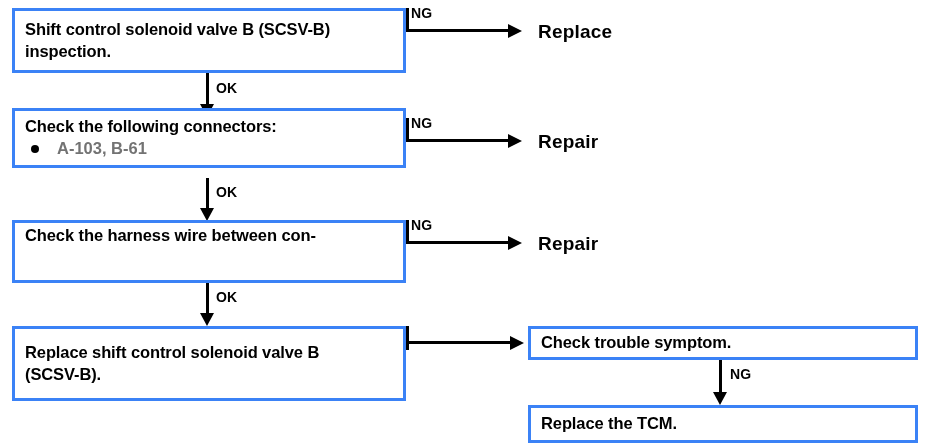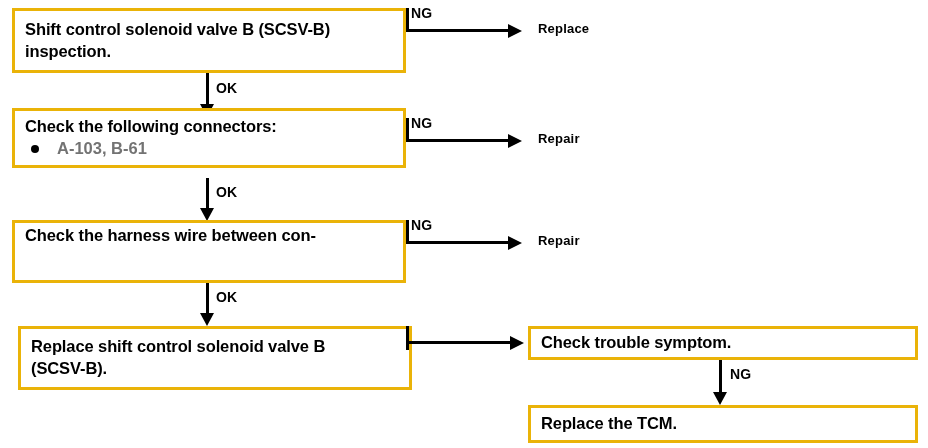--- a/index.html
+++ b/index.html
@@ -13,21 +13,21 @@
     width: 928px;
     height: 448px;
     background: #ffffff;
     font-family: "Liberation Sans", "DejaVu Sans", sans-serif;
     overflow: hidden;
   }
 
   
   .box {
     position: absolute;
-    border: 3px solid #eab308;
+    border: 3px solid #3b82f6;
     background: #ffffff;
     display: flex;
     flex-direction: column;
     justify-content: center;
     padding: 2px 9px 2px 10px;
   }
   .box .line {
     font-size: 16.5px;
     font-weight: bold;
     color: #000000;
@@ -51,21 +51,21 @@
     border-radius: 50%;
     background: #000000;
     margin-left: 6px;
     margin-right: 18px;
     flex: 0 0 auto;
   }
 
   
   .result-label {
     position: absolute;
-    font-size: 13px;
+    font-size: 19px;
     font-weight: bold;
     color: #000000;
     white-space: pre;
     letter-spacing: 0.2px;
   }
 
   
   .edge-label {
     position: absolute;
     font-size: 14px;
@@ -148,21 +148,21 @@
   <div class="v-line" style="left:406px; top:220px; height:24px;"></div>
   <div class="h-line" style="left:406px; top:241px; width:106px;"></div>
   <div class="arrow-right" style="left:508px; top:236px;"></div>
   <div class="edge-label" style="left:411px; top:217px;">NG</div>
   <div class="result-label" style="left:538px; top:233px;">Repair</div>
 
   <div class="v-line" style="left:206px; top:283px; height:33px;"></div>
   <div class="arrow-down" style="left:200px; top:313px;"></div>
   <div class="edge-label" style="left:216px; top:289px;">OK</div>
 
-  <div class="box" style="left:18px; top:326px; width:394px; height:64px;">
+  <div class="box" style="left:12px; top:326px; width:394px; height:75px;">
     <div class="line">Replace shift control solenoid valve B</div>
     <div class="line">(SCSV-B).</div>
   </div>
 
   <div class="v-line" style="left:406px; top:326px; height:24px;"></div>
   <div class="h-line" style="left:406px; top:341px; width:106px;"></div>
   <div class="arrow-right" style="left:510px; top:336px;"></div>
 
   <div class="box" style="left:528px; top:326px; width:390px; height:34px;justify-content:center;">
     <div class="line">Check trouble symptom.</div>

